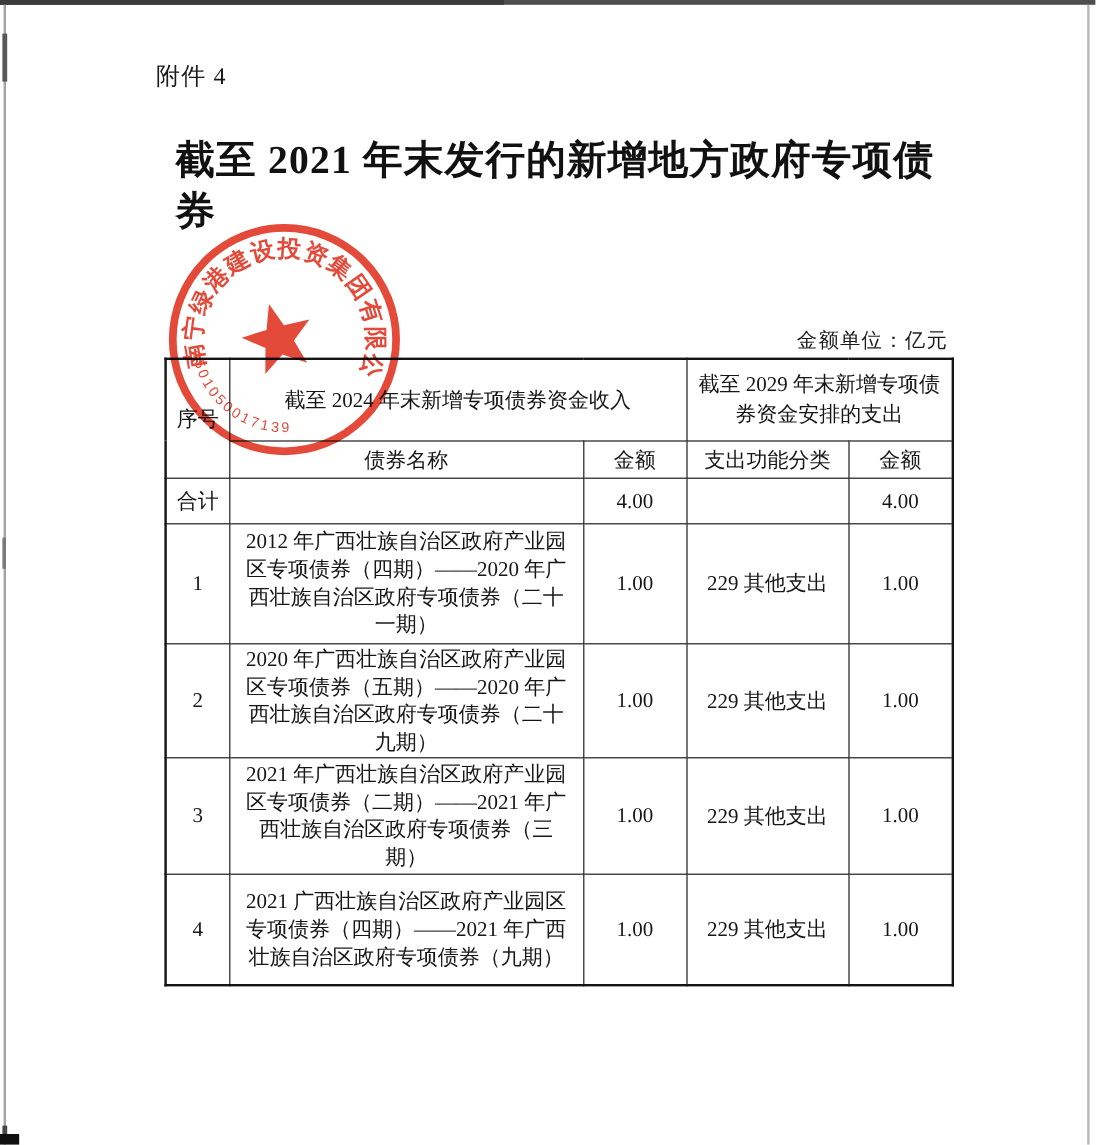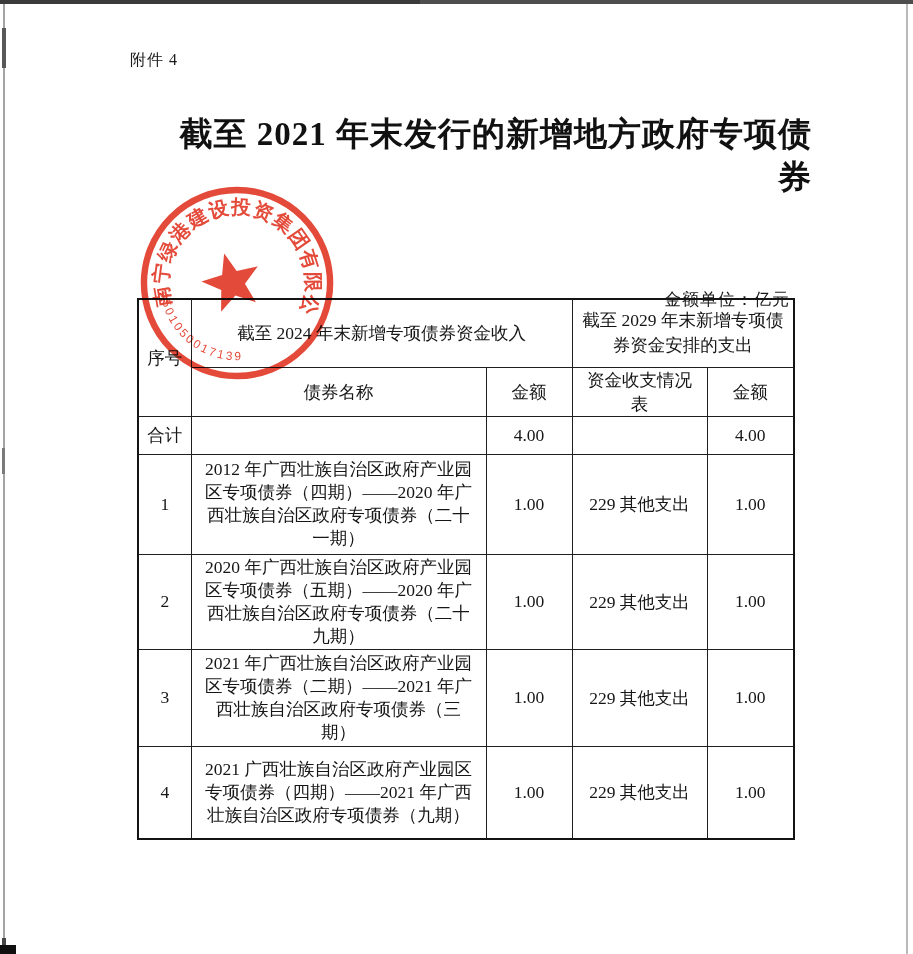--- a/index.html
+++ b/index.html
@@ -11,28 +11,28 @@
   
   .scan-top{position:absolute;left:0;top:0;width:913px;height:4px;background:#4e4e4e;}
   .scan-top::after{content:"";position:absolute;left:0;top:0;width:46%;height:100%;background:#3b3b3b;}
   .scan-left{position:absolute;left:3px;top:4px;width:2px;height:950px;background:#a3a3a3;}
   .scan-left-d1{position:absolute;left:2px;top:28px;width:4px;height:40px;background:#585858;}
   .scan-left-d2{position:absolute;left:2px;top:448px;width:3px;height:26px;background:#7a7a7a;}
   .scan-left-d3{position:absolute;left:2px;top:938px;width:4px;height:10px;background:#474747;}
   .scan-right{position:absolute;left:906px;top:4px;width:1.5px;height:950px;background:#b9b9b9;}
   .scan-bottom-mark{position:absolute;left:0;top:945px;width:16px;height:9px;background:#101010;}
 
-  .attachment{position:absolute;left:130px;top:50px;font-size:16px;letter-spacing:1px;}
+  .attachment{position:absolute;left:130px;top:50px;font-size:20px;letter-spacing:1px;}
 
   .title{
-    position:absolute;left:132px;top:113px;width:680px;text-align:right;
+    position:absolute;left:146px;top:113px;width:680px;text-align:left;
     font-size:33px;font-weight:bold;line-height:43px;letter-spacing:1px;color:#111;
   }
 
-  .unit-note{position:absolute;right:123px;top:288px;font-size:17px;letter-spacing:1px;font-family:Liberation Serif, serif;}
+  .unit-note{position:absolute;right:123px;top:272px;font-size:17px;letter-spacing:1px;font-family:Liberation Serif, serif;}
 
   table.doc{
     position:absolute;left:137px;top:298px;width:656px;
     border-collapse:collapse;table-layout:fixed;
     font-size:17.5px;color:#161616;background:transparent;
     border:2.5px solid #141414;
   }
   table.doc td{
     border:1.5px solid #1f1f1f;text-align:center;vertical-align:middle;
     padding:0 8px;overflow:hidden;
@@ -84,21 +84,21 @@
   </colgroup>
   <tbody>
       <tr class="rh1">
     <td rowspan="2">序号</td>
     <td colspan="2" class="grp">截至 2024 年末新增专项债券资金收入</td>
     <td colspan="2" class="grp">截至 2029 年末新增专项债券资金安排的支出</td>
   </tr>
   <tr class="rh2">
     <td>债券名称</td>
     <td>金额</td>
-    <td>资金收支情况表</td>
+    <td>支出功能分类</td>
     <td>金额</td>
   </tr>
   <tr class="rtotal">
     <td>合计</td>
     <td class="bond"></td>
     <td>4.00</td>
     <td></td>
     <td>4.00</td>
   </tr>
   <tr class="r1">

